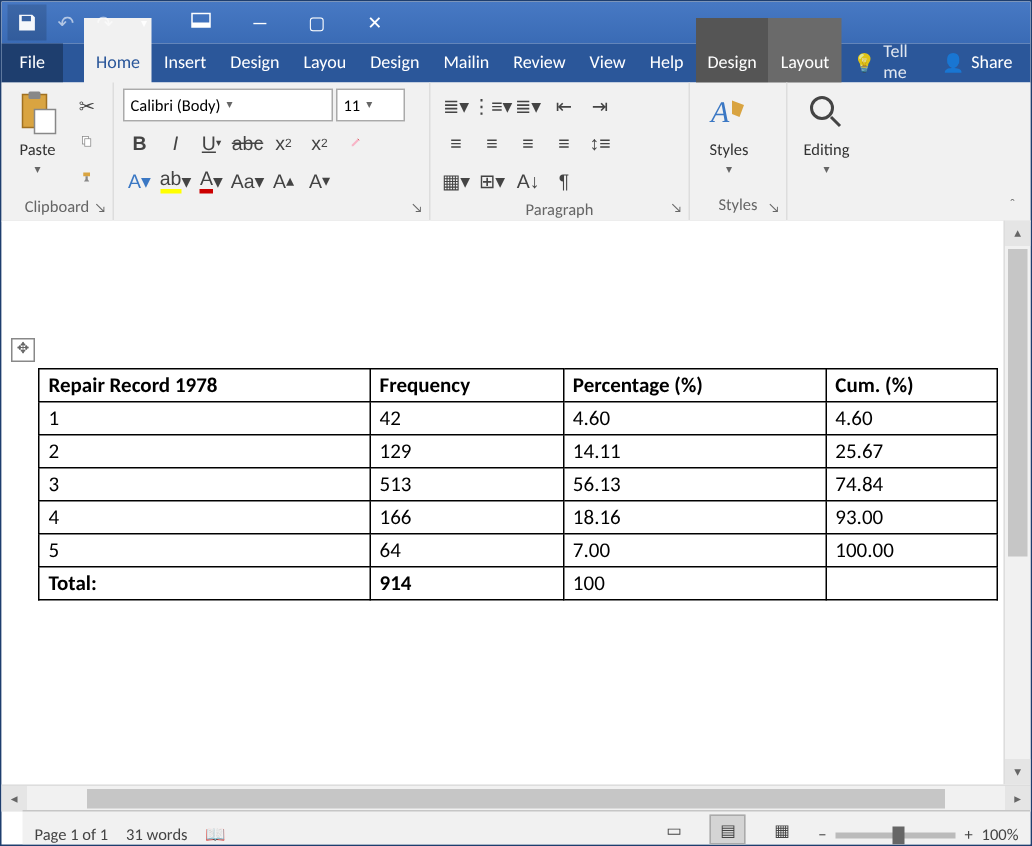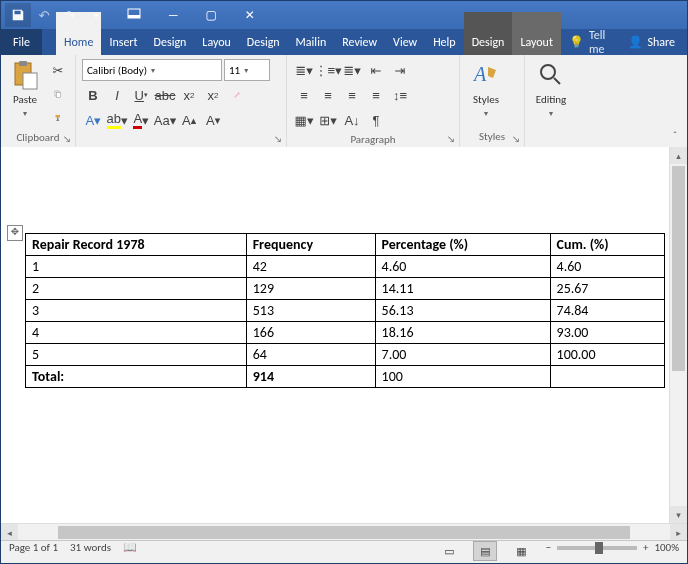--- a/index.html
+++ b/index.html
@@ -47,35 +47,35 @@
 .combo{height:20px;border:1px solid #aaa;background:#fff;display:inline-flex;align-items:center;padding:0 4px;font-size:11px}
 .combo .drop{margin-left:4px;color:#666;font-size:8px}
 .row{display:flex;gap:2px;align-items:center}
 .ribbon-collapse{position:absolute;right:4px;bottom:2px;width:16px;height:16px;color:#666;font-size:10px;text-align:center}
 
 
 .doc-area{position:absolute;top:146px;left:0;right:0;bottom:22px;background:#fff;display:flex;flex-direction:column}
 .doc-scroll{flex:1;overflow:auto;position:relative}
 .page{width:640px;margin:20px auto 40px;min-height:330px;padding:20px 24px 20px 24px;position:relative;font-family:Calibri,sans-serif}
 .table-handle{position:absolute;left:6px;top:58px;width:14px;height:14px;border:1px solid #888;background:#fff;color:#666;font-size:10px;text-align:center;line-height:12px}
-table.content{width:100%;border-collapse:collapse;margin-top:46px;font-size:14px}
+table.content{width:100%;border-collapse:collapse;margin-top:58px;font-size:14px}
 table.content th,table.content td{border:1px solid #000;padding:2px 6px;text-align:left}
 table.content th{font-weight:bold}
 .vscroll{width:17px;background:#f1f1f1;border-left:1px solid #ddd;display:flex;flex-direction:column}
 .vscroll .arrow{height:17px;background:#e5e5e5;text-align:center;font-size:9px;color:#666;line-height:17px}
 .vscroll .track{flex:1;position:relative}
 .vscroll .thumb{position:absolute;left:2px;right:2px;top:2px;height:60%;background:#c6c6c6}
 .hscroll{height:17px;background:#f1f1f1;border-top:1px solid #ddd;display:flex}
 .hscroll .arrow{width:17px;background:#e5e5e5;text-align:center;font-size:9px;color:#666;line-height:17px}
 .hscroll .track{flex:1;position:relative}
 .hscroll .thumb{position:absolute;top:2px;bottom:2px;left:40px;right:40px;background:#c6c6c6}
 .docwrap{flex:1;display:flex;min-height:0}
 
 
-.status{position:absolute;left:0;right:0;bottom:0;height:22px;background:#f1f1f1;border-top:1px solid var(--border);display:flex;align-items:flex-start;font-size:11px;color:#444;padding:0 8px;gap:12px}
+.status{position:absolute;left:14px;right:0;bottom:0;height:22px;background:#f1f1f1;border-top:1px solid var(--border);display:flex;align-items:flex-end;font-size:11px;color:#444;padding:0 8px;gap:12px}
 .status .sep{flex:1}
 .view-btn{width:22px;height:18px;display:inline-flex;align-items:center;justify-content:center;border:1px solid transparent}
 .view-btn.active{background:#d4d4d4;border-color:#aaa}
 .zoom{display:flex;align-items:center;gap:6px}
 .slider{width:80px;height:4px;background:#bbb;position:relative}
 .slider .knob{position:absolute;top:-4px;left:38px;width:8px;height:12px;background:#666}
 
 
 .app{width:688px;height:564px;border:1px solid #1e3e6e;position:relative;box-sizing:border-box;overflow:hidden}
 </style>

